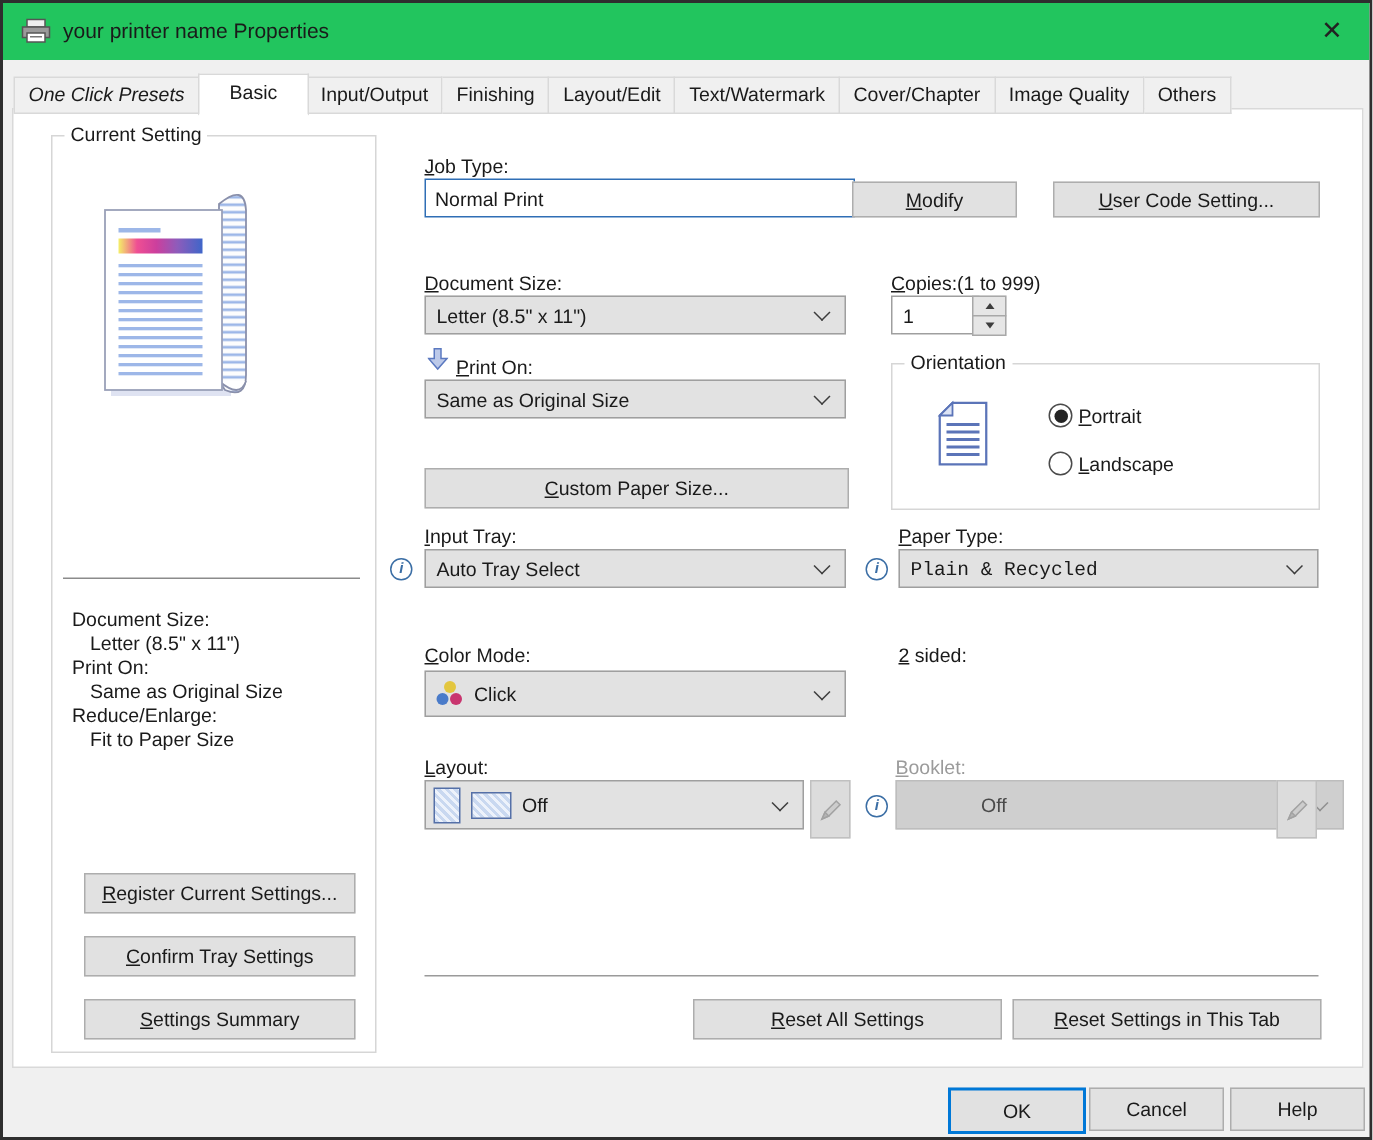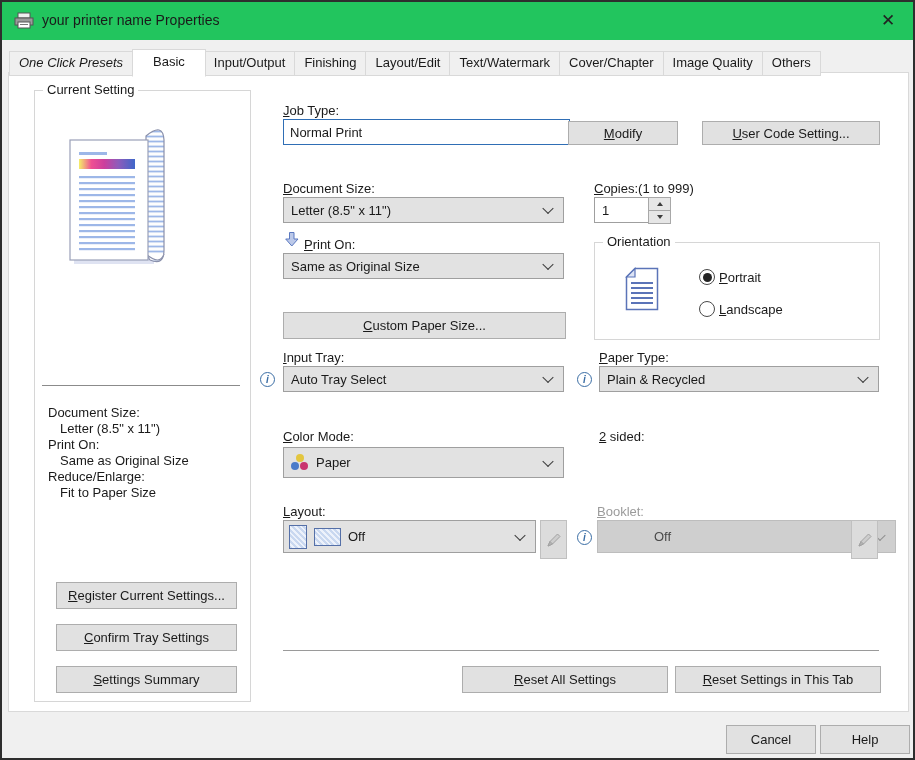--- a/index.html
+++ b/index.html
@@ -86,21 +86,21 @@
 
   #btn-custompaper{left:281px;top:310px;width:281px;height:25px;}
 
   #lbl-inputtray{left:281px;top:348px;}
   #lbl-papertype{left:597px;top:348px;}
   .info{position:absolute;width:13px;height:13px;border:1px solid #3b6ea5;border-radius:50%;color:#3b6ea5;
         font-size:10px;font-style:italic;font-weight:bold;display:flex;align-items:center;justify-content:center;z-index:2;}
   #info-inputtray{left:258px;top:370px;}
   #info-papertype{left:575px;top:370px;}
   #cmb-inputtray{left:281px;top:364px;width:272px;height:24px;}
-  #cmb-papertype{left:597px;top:364px;width:271px;height:24px;}
+  #cmb-papertype{left:597px;top:364px;width:271px;height:24px;font-family:Liberation Mono, monospace;}
 
   #lbl-colormode{left:281px;top:427px;}
   #cmb-colormode{left:281px;top:445px;width:272px;height:29px;gap:7px;}
   #lbl-2sided{left:597px;top:427px;}
   #cmb-2sided{left:597px;top:445px;width:271px;height:29px;gap:5px;padding-left:5px;}
 
   #lbl-layout{left:281px;top:502px;text-align:center;}
   #cmb-layout{left:281px;top:518px;width:246px;height:31px;gap:7px;padding-left:5px;}
   #lbl-booklet{left:595px;top:502px;color:#9b9b9b;}
   #info-booklet{left:575px;top:528px;}
@@ -275,21 +275,21 @@
     <span class="chev"></span>
   </div>
 
   <div class="lbl" id="lbl-colormode"><span class="mn">C</span>olor Mode:</div>
   <div class="combo" id="cmb-colormode">
     <span class="dots">
         <span class="dot-y"></span>
         <span class="dot-c"></span>
         <span class="dot-m"></span>
       </span>
-    <span>Paper</span>
+    <span>Click</span>
     <span class="chev"></span>
   </div>
   <div class="lbl" id="lbl-2sided"><span class="mn">2</span> sided:</div>
 
   <div class="lbl" id="lbl-layout"><span class="mn">L</span>ayout:</div>
   <div class="combo" id="cmb-layout">
     <span class="pageicon portrait"></span>
     <span class="pageicon landscape"></span>
     <span>Off</span>
     <span class="chev"></span>
@@ -311,16 +311,17 @@
     <svg width="16" height="16" viewBox="0 0 16 16">
       <path d="M2 14 L4 9.5 L11.5 2 L14 4.5 L6.5 12 Z" fill="#cdcdcd" stroke="#a2a2a2"></path>
       <path d="M2 14 L4 9.5 L6.5 12 Z" fill="#b5b5b5" stroke="#a2a2a2"></path>
     </svg>
   </div>
 
   <div id="divider2"></div>
   <div class="btn" id="btn-resetall"><span class="mn">R</span>eset All Settings</div>
   <div class="btn" id="btn-resettab"><span class="mn">R</span>eset Settings in This Tab</div>
 
+  <div class="btn" id="btn-ok">OK</div>
   <div class="btn" id="btn-cancel">Cancel</div>
   <div class="btn" id="btn-help">Help</div>
 
 </div>
 
 </body></html>

